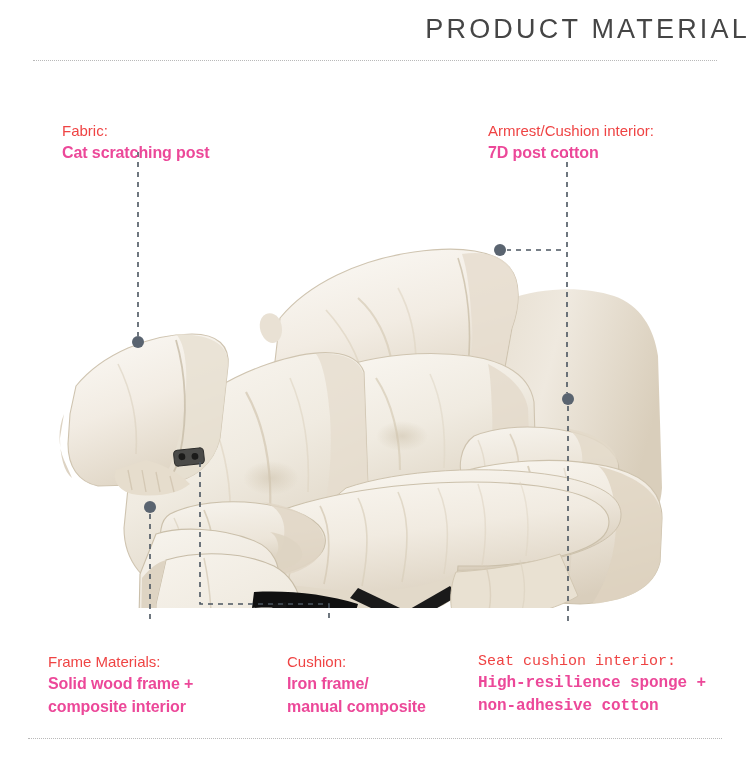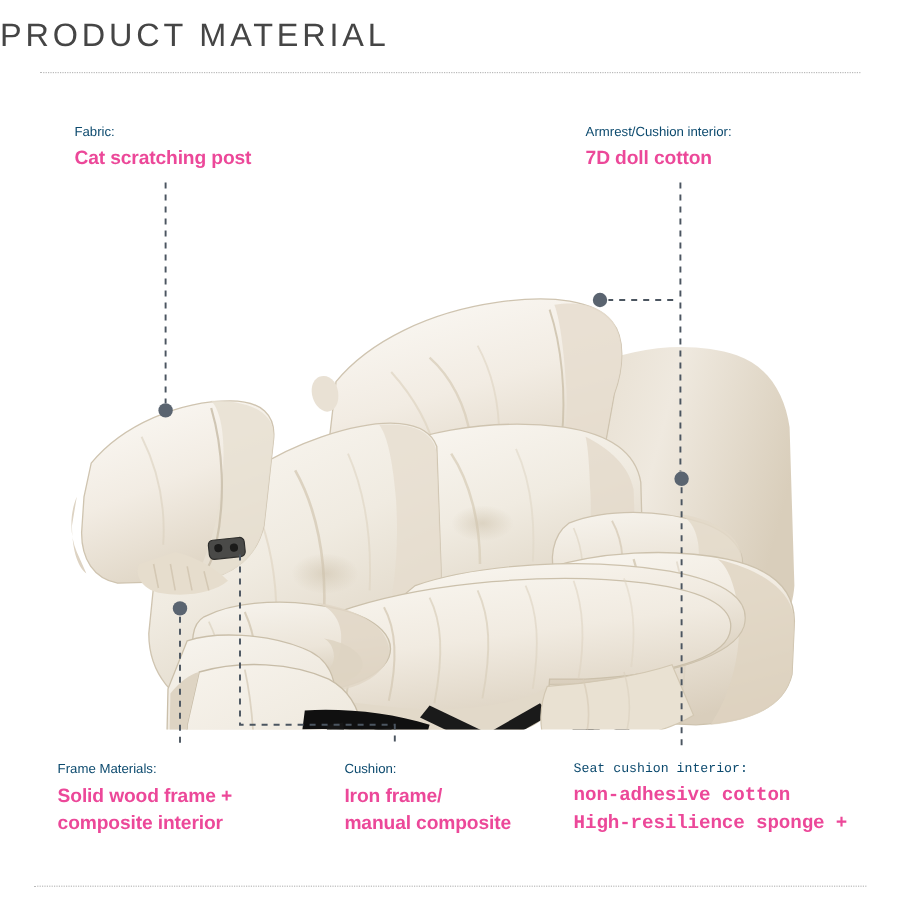--- a/index.html
+++ b/index.html
@@ -9,36 +9,36 @@
     background:#ffffff;
     font-family:"Liberation Sans","DejaVu Sans",sans-serif;
     overflow:hidden;position:relative;
     -webkit-font-smoothing:antialiased;
   }
   .page{position:relative;width:750px;height:760px;}
 
   
   .title{
     position:absolute;left:0;top:14px;width:750px;
-    text-align:left;
+    text-align:right;
     font-size:27px;font-weight:300;letter-spacing:3.2px;
     color:#454545;white-space:nowrap;
   }
   
   .rule{
     position:absolute;height:0;border-top:1px dotted #b9b9b9;
   }
   .rule-top{left:33px;top:60px;width:684px;}
   .rule-bottom{left:28px;top:738px;width:694px;}
 
   
   .label{position:absolute;}
   .label .lab-head{
-    font-size:11px;font-weight:400;color:#0c4a6e;
-    line-height:21px;white-space:nowrap;
+    font-size:15px;font-weight:400;color:#ef4444;
+    line-height:21px;white-space:nowrap;margin-top:20px;
   }
   .label .lab-body{
     font-size:16px;font-weight:700;color:#ec4899;
     line-height:23px;white-space:nowrap;letter-spacing:-0.1px;
   }
   #lab-fabric{left:62px;top:100px;}
   #lab-armrest{left:488px;top:100px;}
   #lab-frame{left:48px;top:631px;}
   #lab-hardware{left:287px;top:631px;}
   #lab-seat{left:478px;top:631px;font-family:Liberation Mono, monospace;}
@@ -291,34 +291,34 @@
     </g>
   </svg>
 
   <div class="label" id="lab-fabric">
     <div class="lab-head">Fabric:</div>
     <div class="lab-body">Cat scratching post</div>
   </div>
 
   <div class="label" id="lab-armrest">
     <div class="lab-head">Armrest/Cushion interior:</div>
-    <div class="lab-body">7D doll cotton</div>
+    <div class="lab-body">7D post cotton</div>
   </div>
 
   <div class="label" id="lab-frame">
     <div class="lab-head">Frame Materials:</div>
     <div class="lab-body">Solid wood frame +</div>
     <div class="lab-body">composite interior</div>
   </div>
 
   <div class="label" id="lab-hardware">
     <div class="lab-head">Cushion:</div>
     <div class="lab-body">Iron frame/</div>
     <div class="lab-body">manual composite</div>
   </div>
 
   <div class="label" id="lab-seat">
     <div class="lab-head">Seat cushion interior:</div>
+    <div class="lab-body">High-resilience sponge +</div>
     <div class="lab-body">non-adhesive cotton</div>
-    <div class="lab-body">High-resilience sponge +</div>
   </div>
 
 </div>
 
 </body></html>

